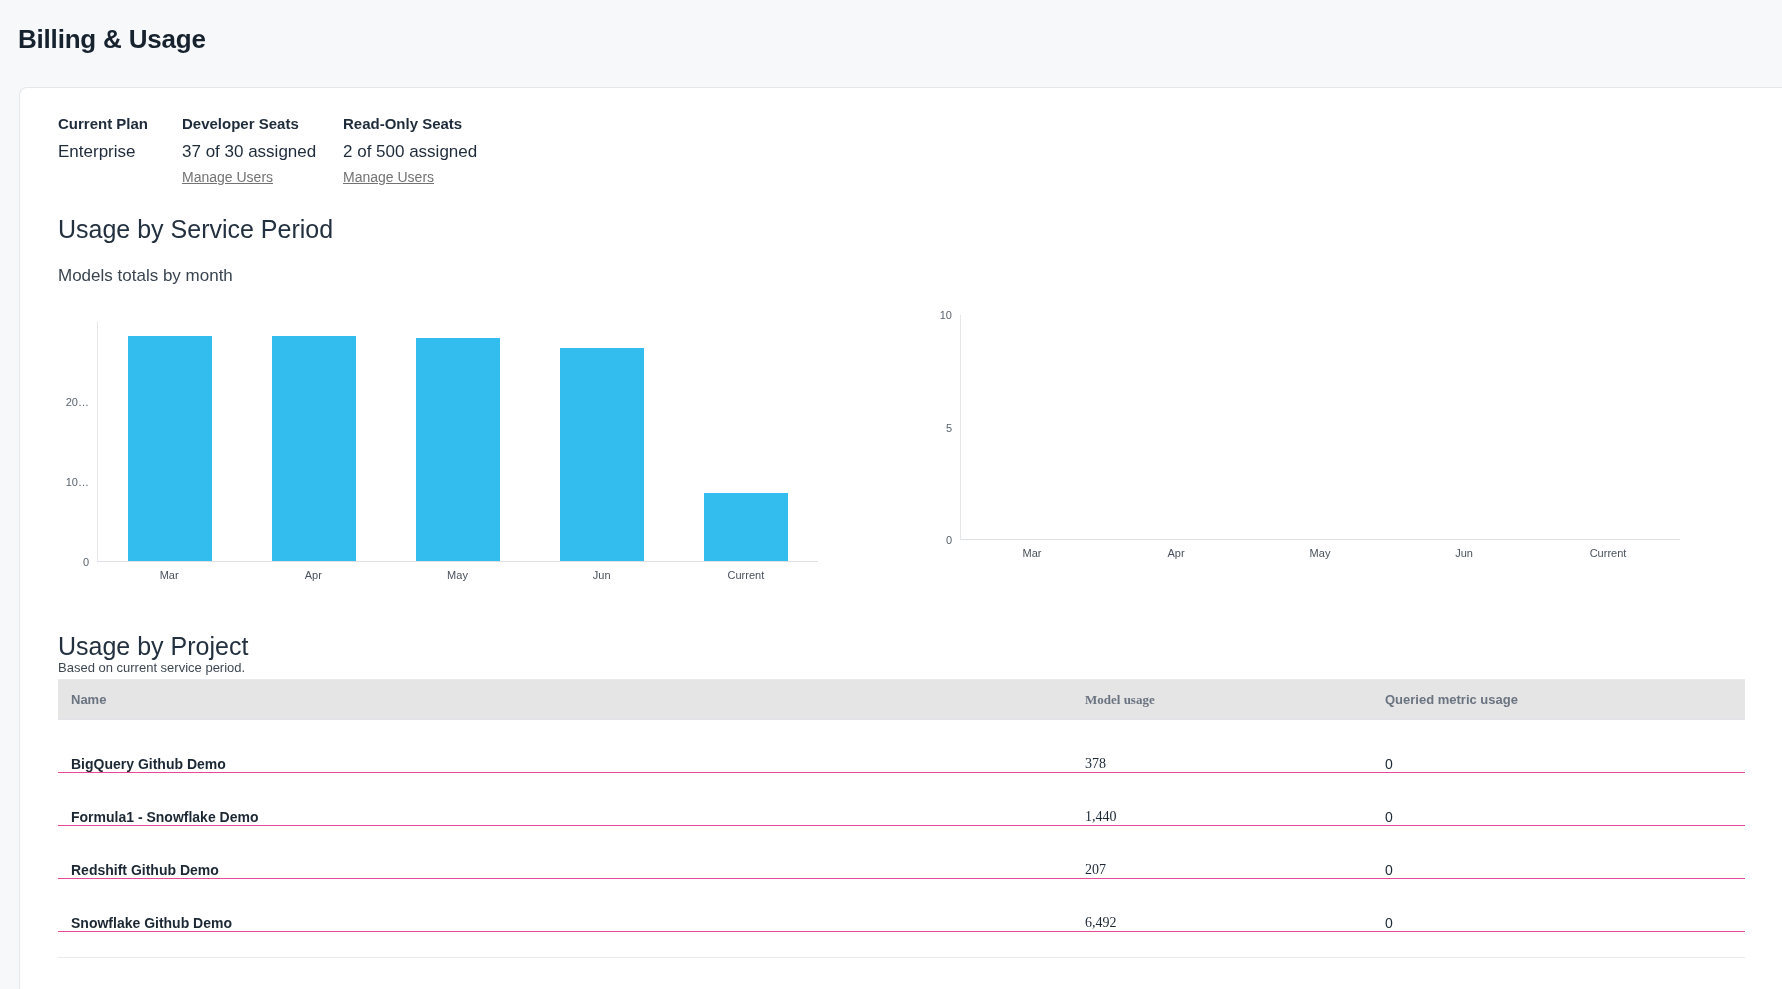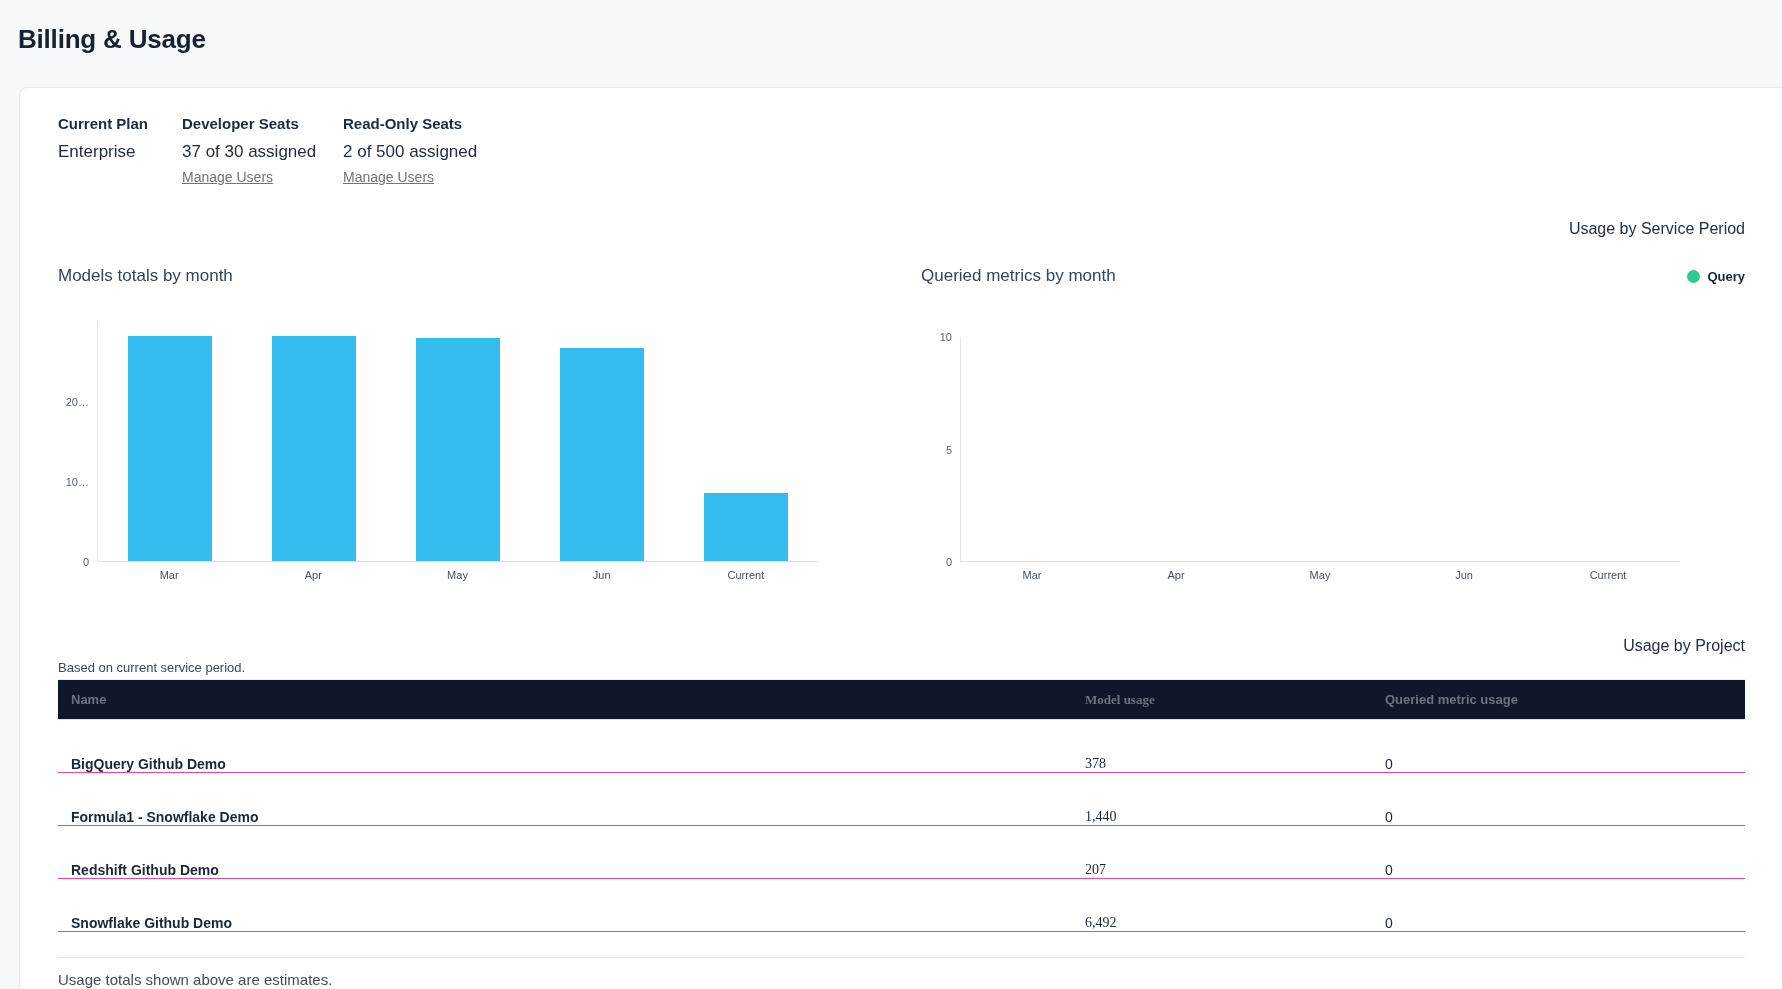--- a/index.html
+++ b/index.html
@@ -29,21 +29,21 @@
   
   .plan-row { display: flex; }
   .plan-col-1 { width: 124px; }
   .plan-col-2 { width: 161px; }
   .plan-col-3 { width: 220px; }
   .plan-label { font-size: 15px; font-weight: 700; color: #1e2b3a; margin-bottom: 10px; }
   .plan-value { font-size: 17px; color: #1e2b3a; margin-bottom: 6px; }
   .manage-link { font-size: 14px; color: #737373; text-decoration: underline; cursor: pointer; display: inline-block; }
 
   
-  .section-heading { font-size: 16px; font-weight: 400; color: #22303f; line-height: 24px; text-align: right; }
+  .section-heading { font-size: 25px; font-weight: 400; color: #22303f; line-height: 24px; }
   .service-heading { margin-top: 31px; }
   .project-heading { margin-top: 53px; }
   .section-subtitle { font-size: 13px; color: #3e4853; margin-top: 2px; line-height: 16px; }
 
   
   .charts-row { display: flex; margin-top: 24px; }
   .chart-left { width: 760px; }
   .chart-right { flex: 1; margin-left: 103px; }
   .chart-head { display: flex; justify-content: space-between; align-items: center; height: 22px; }
   .chart-title { font-size: 17px; color: #3a4550; }
@@ -65,21 +65,21 @@
   .chart-right .plot { margin-right: 65px; }
   .bar { position: absolute; bottom: 0; }
   .x-axis { display: flex; margin-left: 39px; margin-top: 7px; }
   .chart-right .x-axis { margin-right: 65px; }
   .xtick { flex: 1; text-align: center; font-size: 11px; color: #49525c; }
 
   
   .usage-table { margin-top: 3px; }
   .thead {
     display: flex; align-items: center; height: 41px;
-    background: #0f172a;
+    background: #e5e5e5;
     border-top: 1px solid #e8ebee;
     border-bottom: 1px solid #e0e3e7;
   }
   .th { font-size: 13px; font-weight: 700; color: #6a7380; }
   .col-name { width: 1027px; padding-left: 13px; }
   .col-model { width: 300px; font-family: Liberation Serif, serif; }
   .col-queried { flex: 1; }
   .trow { display: flex; align-items: flex-end; height: 53px; border-bottom: 1px solid #ec4899; }
   .td { font-size: 14px; color: #1b2733; }
   .name-cell { font-weight: 700; }
@@ -139,27 +139,20 @@
       <div class="x-axis">
           <div class="xtick">Mar</div>
           <div class="xtick">Apr</div>
           <div class="xtick">May</div>
           <div class="xtick">Jun</div>
           <div class="xtick">Current</div>
         </div>
     </div>
 
     <div class="chart chart-right">
-      <div class="chart-head">
-        <div class="chart-title">Queried metrics by month</div>
-        <div class="legend">
-          <span class="legend-dot" style="background: rgb(47, 203, 146);"></span>
-          <span class="legend-label">Query</span>
-        </div>
-      </div>
       <div class="chart-body">
         <div class="y-axis">
             <div class="ytick" style="bottom: calc(0% - 7px);">0</div>
             <div class="ytick" style="bottom: calc(50% - 7px);">5</div>
             <div class="ytick" style="bottom: calc(100% - 7px);">10</div>
           </div>
         <div class="plot plot-short">
             <div class="bar" style="left: 4.2%; width: 11.6%; height: 0%; background: rgb(47, 203, 146);"></div>
             <div class="bar" style="left: 24.2%; width: 11.6%; height: 0%; background: rgb(47, 203, 146);"></div>
             <div class="bar" style="left: 44.2%; width: 11.6%; height: 0%; background: rgb(47, 203, 146);"></div>
@@ -205,15 +198,14 @@
         </div>
         <div class="trow">
           <div class="td col-name name-cell">Snowflake Github Demo</div>
           <div class="td col-model">6,492</div>
           <div class="td col-queried">0</div>
         </div>
       </div>
     <div class="empty-row"></div>
   </div>
 
-  <div class="footer-note">Usage totals shown above are estimates.</div>
 
 </main>
 
 </body></html>

